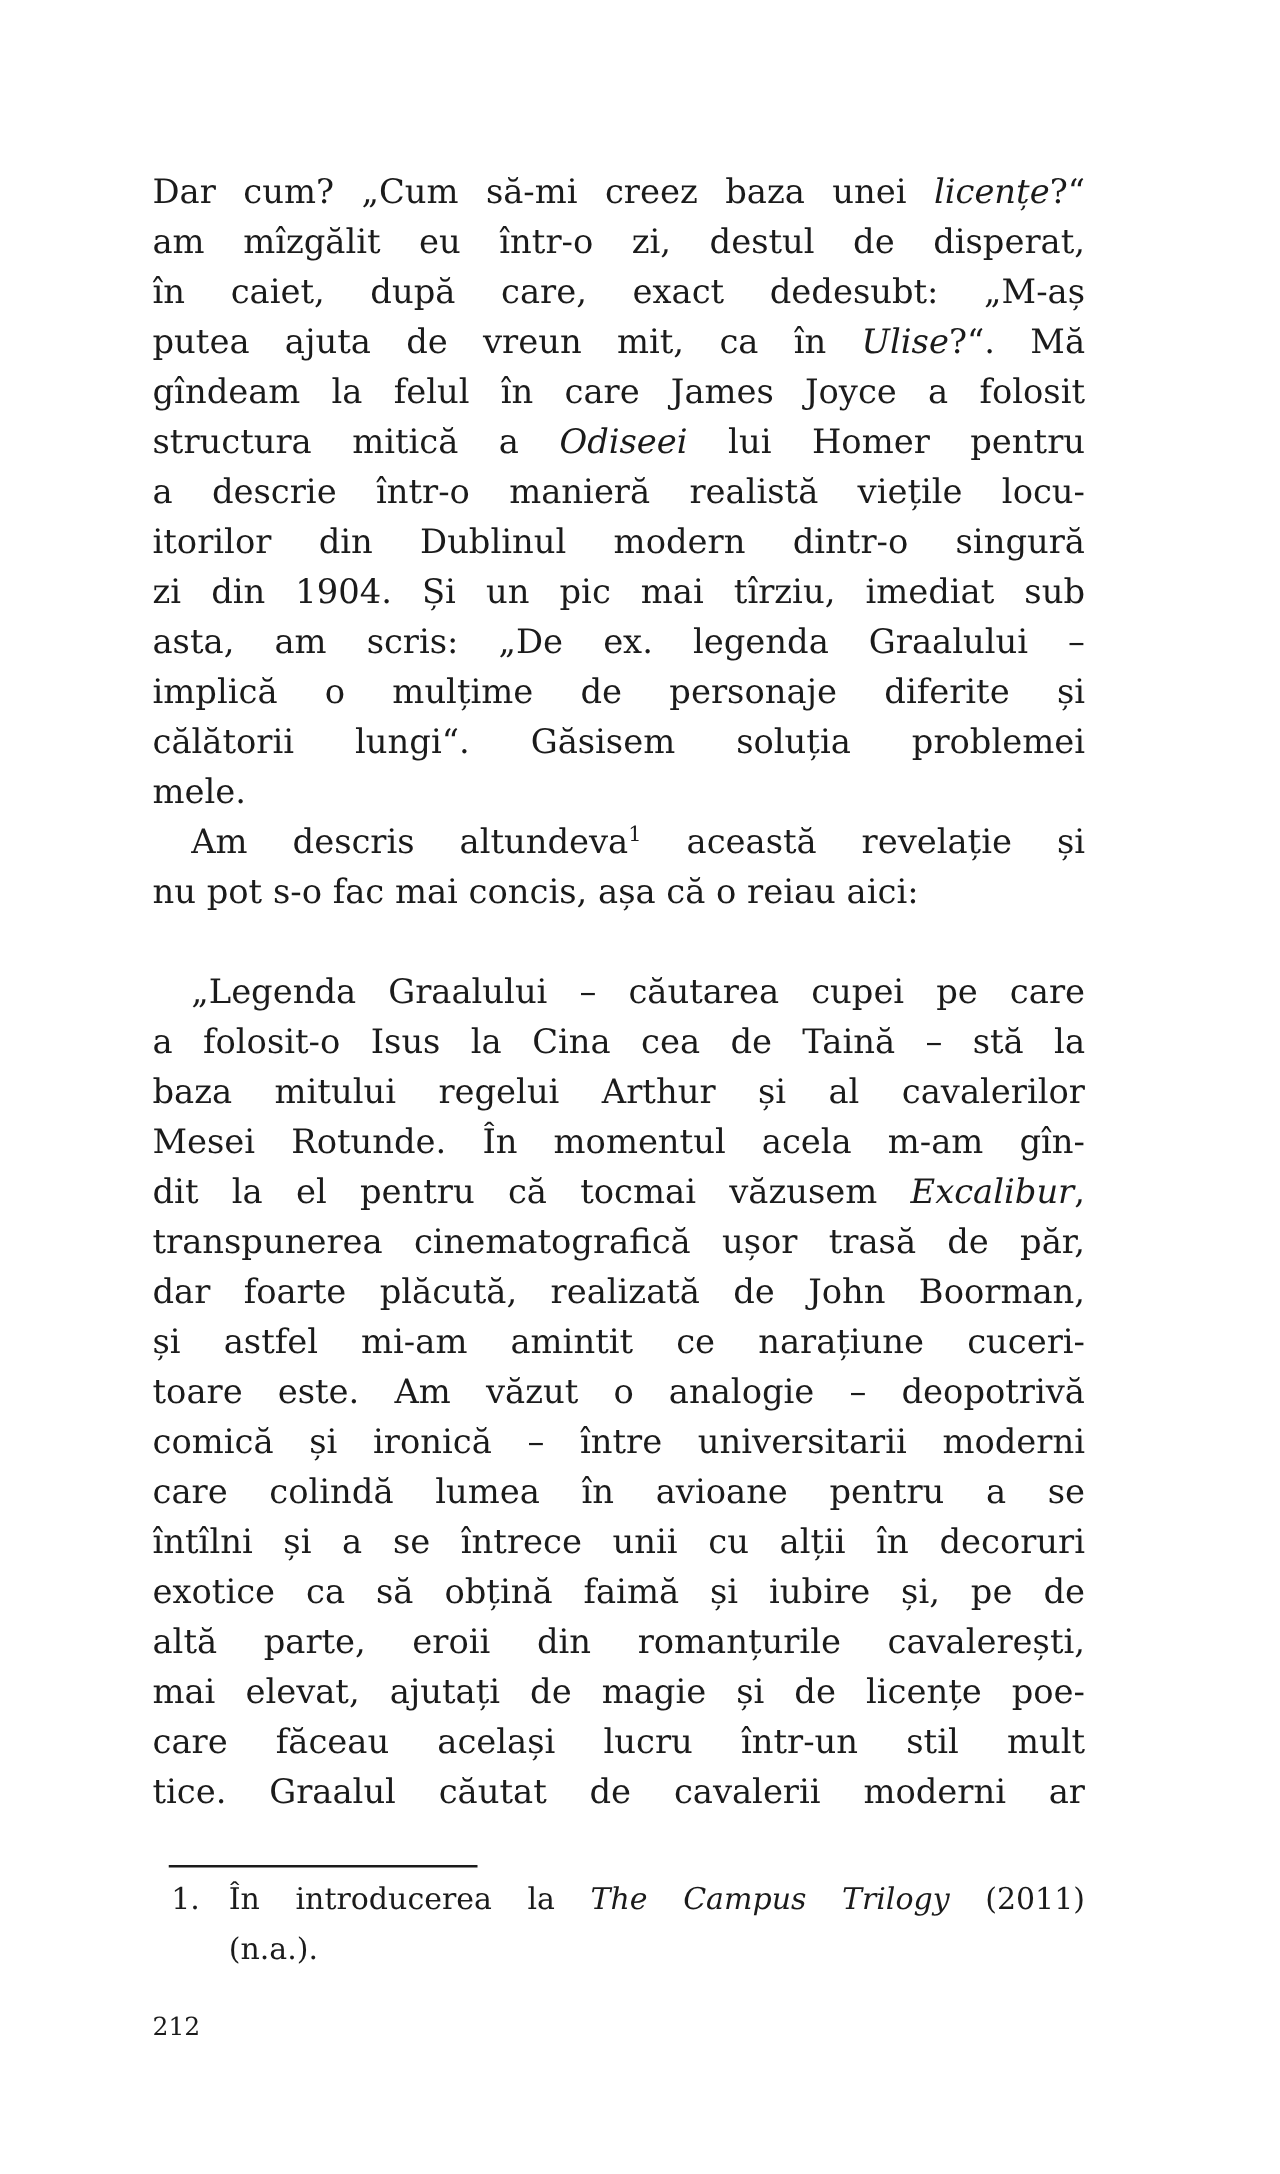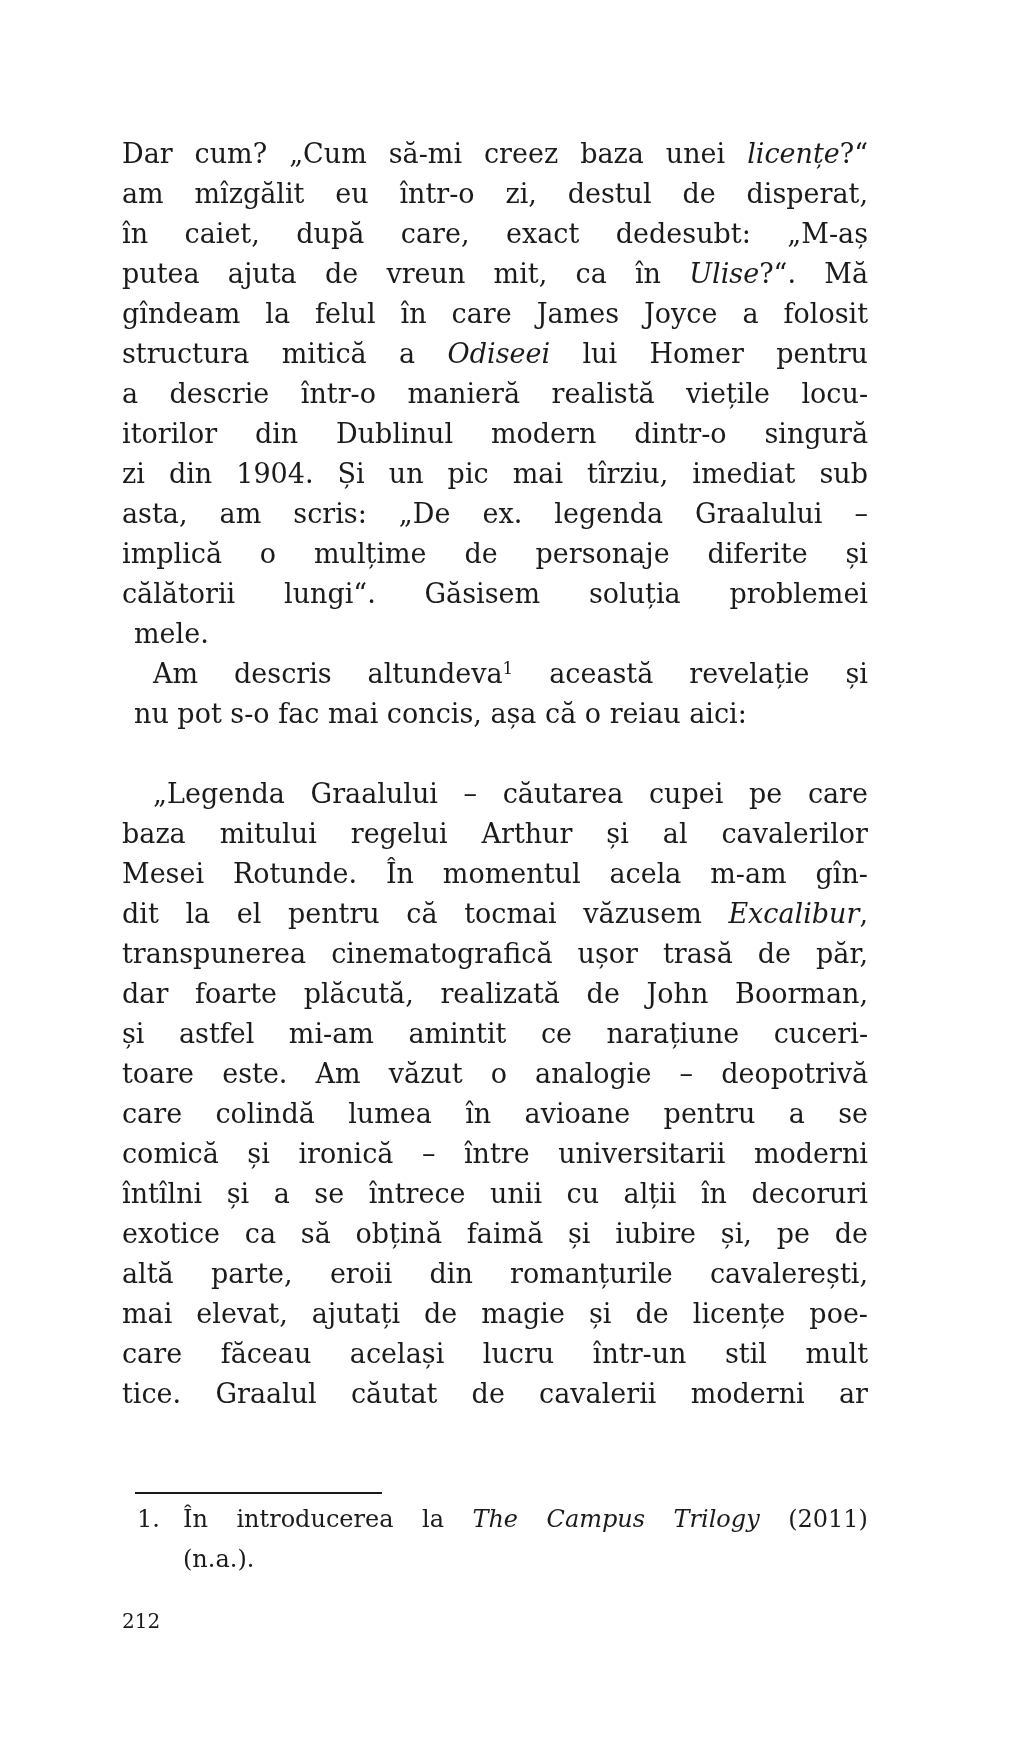--- a/index.html
+++ b/index.html
@@ -18,21 +18,21 @@
     font-size: 27px;
     line-height: 40px;
   }
   .line {
     height: 40px;
     text-align: justify;
     text-align-last: justify;
     overflow: hidden;
     white-space: nowrap;
   }
-  .line.last { text-align-last: left; margin-left: 12px; }
+  .line.last { text-align-last: left; }
   .line.indent { text-indent: 31px; }
   .spacer { height: 40px; }
   .it { font-style: italic; }
   sup {
     font-size: 0.62em;
     vertical-align: baseline;
     position: relative;
     top: -0.55em;
     line-height: 0;
   }
@@ -81,29 +81,30 @@
     <div class="line"><span>itorilor din Dublinul modern dintr-o singură</span></div>
     <div class="line"><span>zi din 1904. Și un pic mai tîrziu, imediat sub</span></div>
     <div class="line"><span>asta, am scris: „De ex. legenda Graalului –</span></div>
     <div class="line"><span>implică o mulțime de personaje diferite și</span></div>
     <div class="line"><span>călătorii lungi“. Găsisem soluția problemei</span></div>
     <div class="line last"><span>mele.</span></div>
     <div class="line indent"><span>Am descris altundeva</span><sup>1</sup><span> această revelație și</span></div>
     <div class="line last"><span>nu pot s-o fac mai concis, așa că o reiau aici:</span></div>
     <div class="spacer"></div>
     <div class="line indent"><span>„Legenda Graalului – căutarea cupei pe care</span></div>
+    <div class="line"><span>a folosit-o Isus la Cina cea de Taină – stă la</span></div>
     <div class="line"><span>baza mitului regelui Arthur și al cavalerilor</span></div>
     <div class="line"><span>Mesei Rotunde. În momentul acela m-am gîn-</span></div>
     <div class="line"><span>dit la el pentru că tocmai văzusem </span><span class="it">Excalibur</span><span>,</span></div>
     <div class="line"><span>transpunerea cinematografică ușor trasă de păr,</span></div>
     <div class="line"><span>dar foarte plăcută, realizată de John Boorman,</span></div>
     <div class="line"><span>și astfel mi-am amintit ce narațiune cuceri-</span></div>
     <div class="line"><span>toare este. Am văzut o analogie – deopotrivă</span></div>
+    <div class="line"><span>comică și ironică – între universitarii moderni</span></div>
     <div class="line"><span>care colindă lumea în avioane pentru a se</span></div>
-    <div class="line"><span>comică și ironică – între universitarii moderni</span></div>
     <div class="line"><span>întîlni și a se întrece unii cu alții în decoruri</span></div>
     <div class="line"><span>exotice ca să obțină faimă și iubire și, pe de</span></div>
     <div class="line"><span>altă parte, eroii din romanțurile cavalerești,</span></div>
     <div class="line"><span>mai elevat, ajutați de magie și de licențe poe-</span></div>
     <div class="line"><span>care făceau același lucru într-un stil mult</span></div>
     <div class="line"><span>tice. Graalul căutat de cavalerii moderni ar</span></div>
   </div>
 
 <div class="footnote-rule"></div>
 

